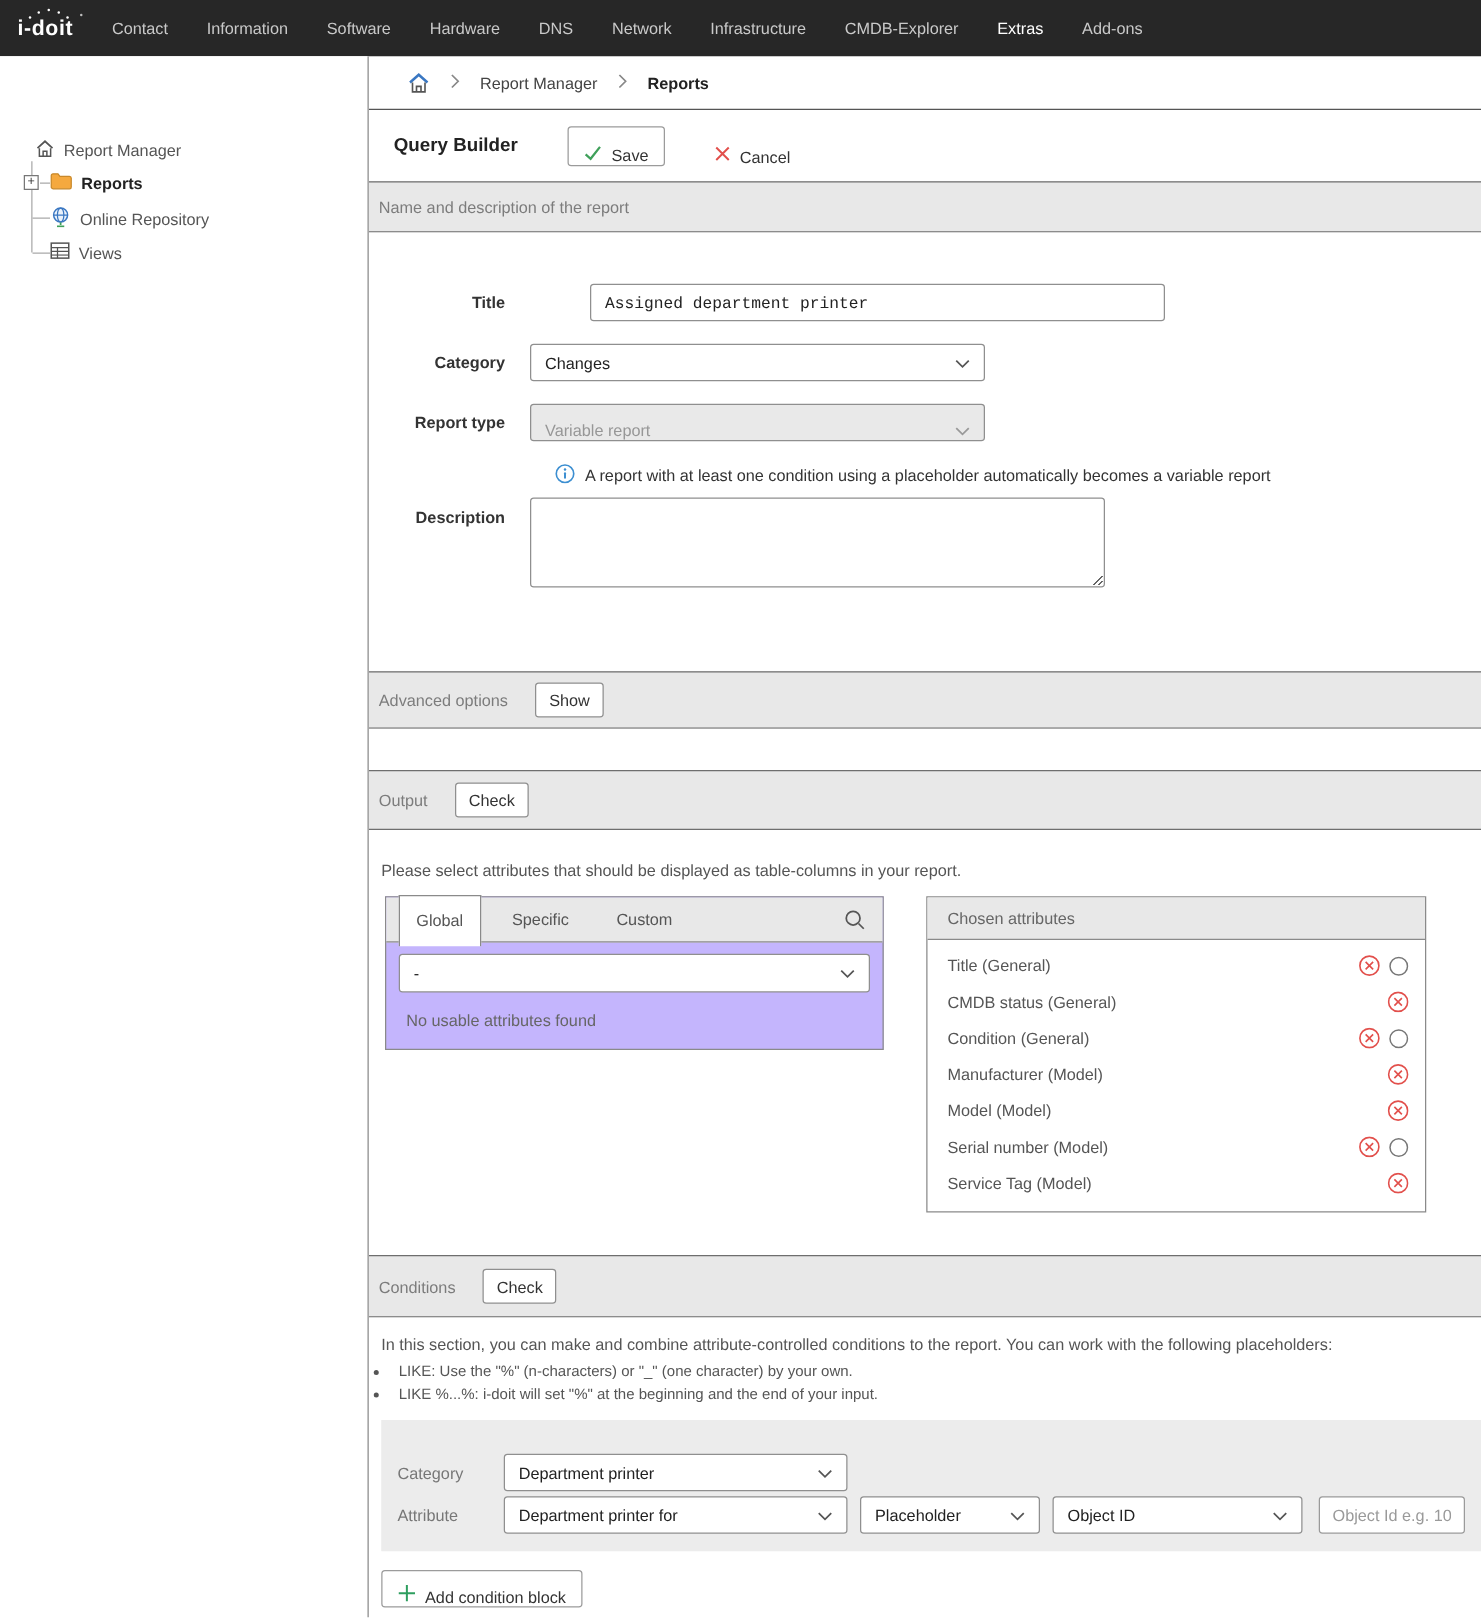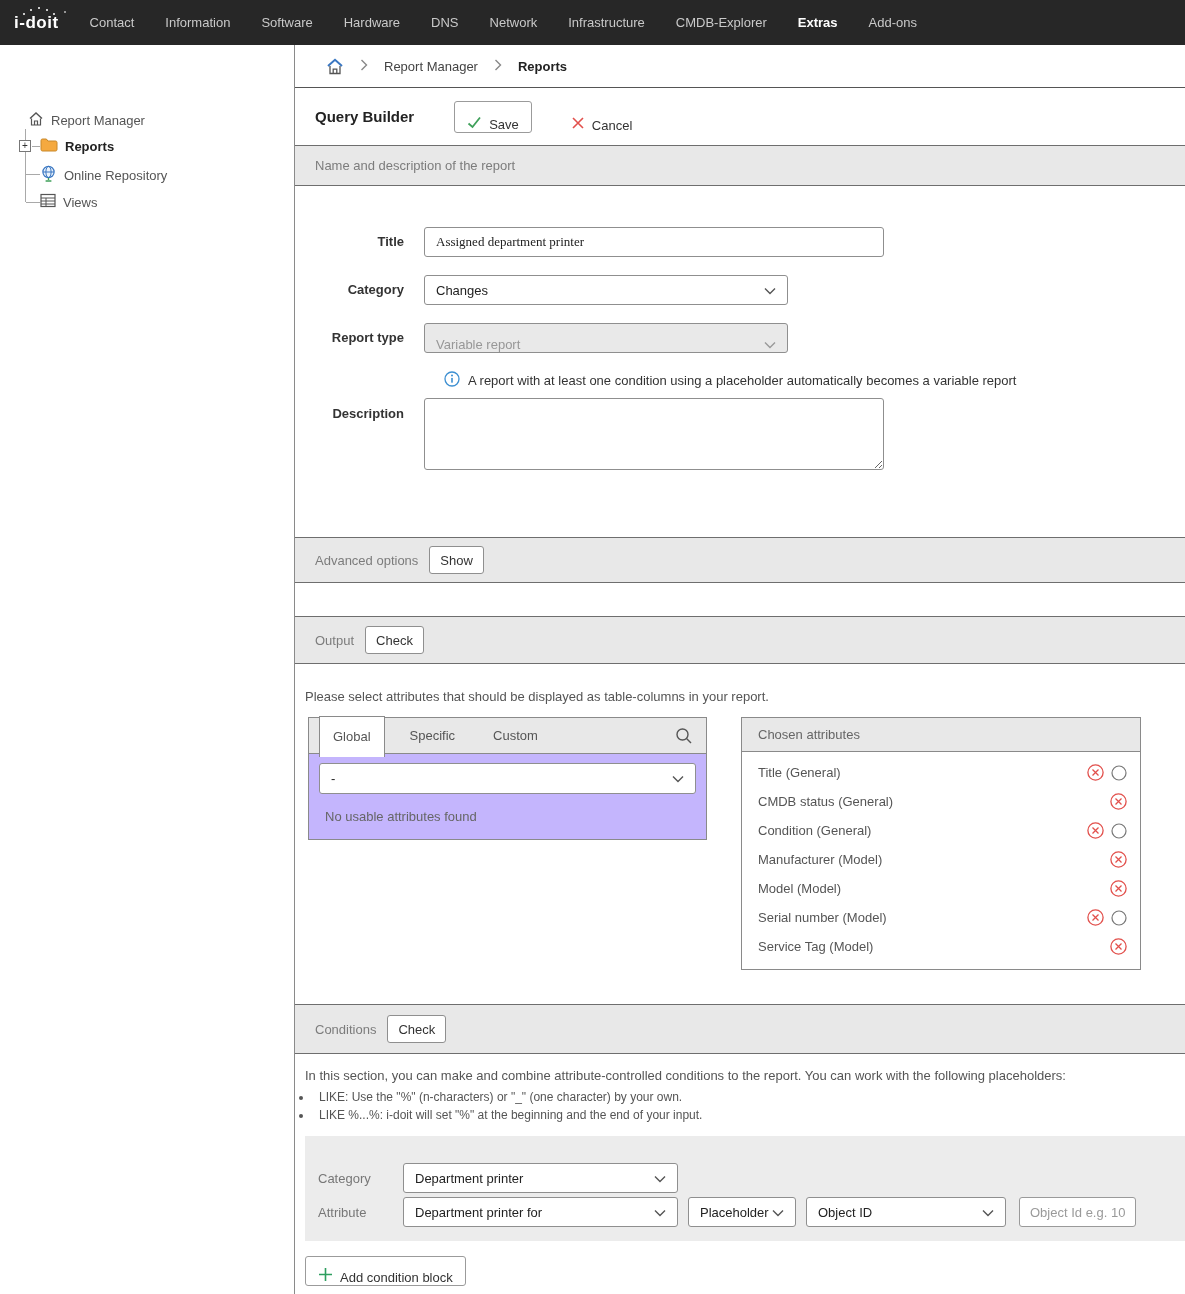--- a/index.html
+++ b/index.html
@@ -12,21 +12,21 @@
   .logo .dots { position:absolute; top:-6px; left:9px; width:34px; height:8px; }
   .logo .dots i { position:absolute; width:2px; height:2px; border-radius:50%; background:#fff; }
   .logo .dots i:nth-child(1){left:0; top:6px;}
   .logo .dots i:nth-child(2){left:7px; top:2px;}
   .logo .dots i:nth-child(3){left:15px; top:0px;}
   .logo .dots i:nth-child(4){left:23px; top:2px;}
   .logo .dots i:nth-child(5){left:30px; top:6px;}
   .logo .reg { position:absolute; right:-7px; top:-2px; width:2px; height:2px; border-radius:50%; background:#bbb; }
   .menu { display:flex; margin-left:31px; gap:31px; }
   .menu span { color:#c9c9c9; cursor:pointer; }
-  .menu span.active { color:#fff; font-weight:bold; }
+  .menu span.active { color:#fff; font-weight:normal; }
 
   
   .layout { display:flex; height:1249px; }
   .sidebar { width:295px; border-right:1px solid #8a8a8a; position:relative; background:#fff; flex:0 0 295px; }
   .content { flex:1; display:flex; flex-direction:column; }
 
   
   .tree-row { position:absolute; display:flex; align-items:center; gap:7px; white-space:nowrap; cursor:pointer; }
   .tree-row .lbl { color:#555; }
   .tree-row.bold .lbl { color:#222; font-weight:bold; }
@@ -44,37 +44,37 @@
   .qb-row { height:57px; display:flex; align-items:center; padding-left:20px; }
   .qb-title { font-size:15px; font-weight:bold; color:#222; }
   .btn { display:inline-flex; align-items:flex-end; gap:7px; background:#fff; border:1px solid #9b9b9b;
          border-radius:3px; height:32px; padding:0 12px; font-size:13px; color:#333; cursor:pointer;
          font-family:"Liberation Sans", sans-serif; }
   .save-btn { margin-left:40px; }
   .cancel-btn { margin-left:27px; border:none; background:transparent; }
 
   
   .secbar { background:#e8e8e8; border-top:1px solid #6e6e6e; border-bottom:1px solid #6e6e6e;
-            display:flex; align-items:center; padding-left:20px; color:#7c7c7c; }
+            display:flex; align-items:center; padding-left:8px; color:#7c7c7c; }
   .secbar .small-btn { display:inline-flex; align-items:center; background:#fff; border:1px solid #8f8f8f;
-            border-radius:3px; height:28px; padding:0 10px; margin-left:11px; color:#333; cursor:pointer;
+            border-radius:3px; height:28px; padding:0 10px; margin-left:22px; color:#333; cursor:pointer;
             font-size:13px; font-family:"Liberation Sans", sans-serif; }
   .bar-name { height:41px; }
   .bar-advanced { height:46px; }
   .bar-output { height:48px; }
   .bar-conditions { height:50px; }
   .white-gap { height:33px; background:#fff; }
 
   
   .form-area { padding-top:41px; padding-bottom:49px; background:#fff; }
   .frow { display:flex; margin-bottom:18px; }
   .frow .flabel { width:129px; text-align:right; padding-right:20px; font-weight:bold; color:#333; line-height:30px; flex:0 0 129px; }
   .frow.top .flabel { line-height:15px; padding-top:8px; }
   .tinput { width:460px; height:30px; border:1px solid #8f8f8f; border-radius:3px; padding:0 11px;
-            font-size:13px; color:#222; font-family:Liberation Serif, serif; background:#fff; }
+            font-size:13px; color:#222; font-family:Liberation Mono, monospace; background:#fff;margin-left:48px; }
   .sel { width:364px; height:30px; border:1px solid #8f8f8f; border-radius:3px; background:#fff;
          display:flex; align-items:center; padding:0 11px; color:#222; cursor:pointer; position:relative; }
   .sel .chev { position:absolute; right:11px; }
   .sel.disabled { background:#e9e9e9; color:#979797; cursor:default;align-items:flex-end; }
   .info-row { display:flex; align-items:center; gap:8px; margin:7px 0 8px 149px; color:#333; }
   .tarea { width:460px; height:72px; border:1px solid #8f8f8f; border-radius:3px; resize:both;
            font-family:"Liberation Sans", sans-serif; font-size:13px; padding:6px 10px; }
 
   
   .output-body { background:#fff; }
@@ -102,21 +102,21 @@
 
   
   .cond-body { background:#fff; }
   .cond-intro { margin:14px 0 0 10px; color:#555; }
   .cond-bullets { margin:7px 0 0 18px; color:#555; font-size:12px; }
   .cond-bullets li { margin-top:4px; padding-left:6px; }
   .cond-block { margin:14px 0 0 10px; background:#ececec; padding:27px 0 14px 8px; }
   .cond-row { display:flex; align-items:center; margin-bottom:4px; }
   .cond-row .clab { width:90px; color:#777; flex:0 0 90px; padding-left:5px; }
   .sel.w275 { width:275px; }
-  .sel.w120 { width:108px; margin-left:10px; }
+  .sel.w120 { width:144px; margin-left:10px; }
   .sel.w200 { width:200px; margin-left:10px; }
   .val-input { width:117px; height:30px; margin-left:13px; border:1px solid #9a9a9a; border-radius:3px;
                padding:0 10px; font-size:13px; font-family:"Liberation Sans", sans-serif; color:#222; }
   .val-input::placeholder { color:#9a9a9a; }
   .add-btn { margin:15px 0 0 10px; height:30px; }
 </style>
 </head>
 <body>
 
 <header class="topnav">

